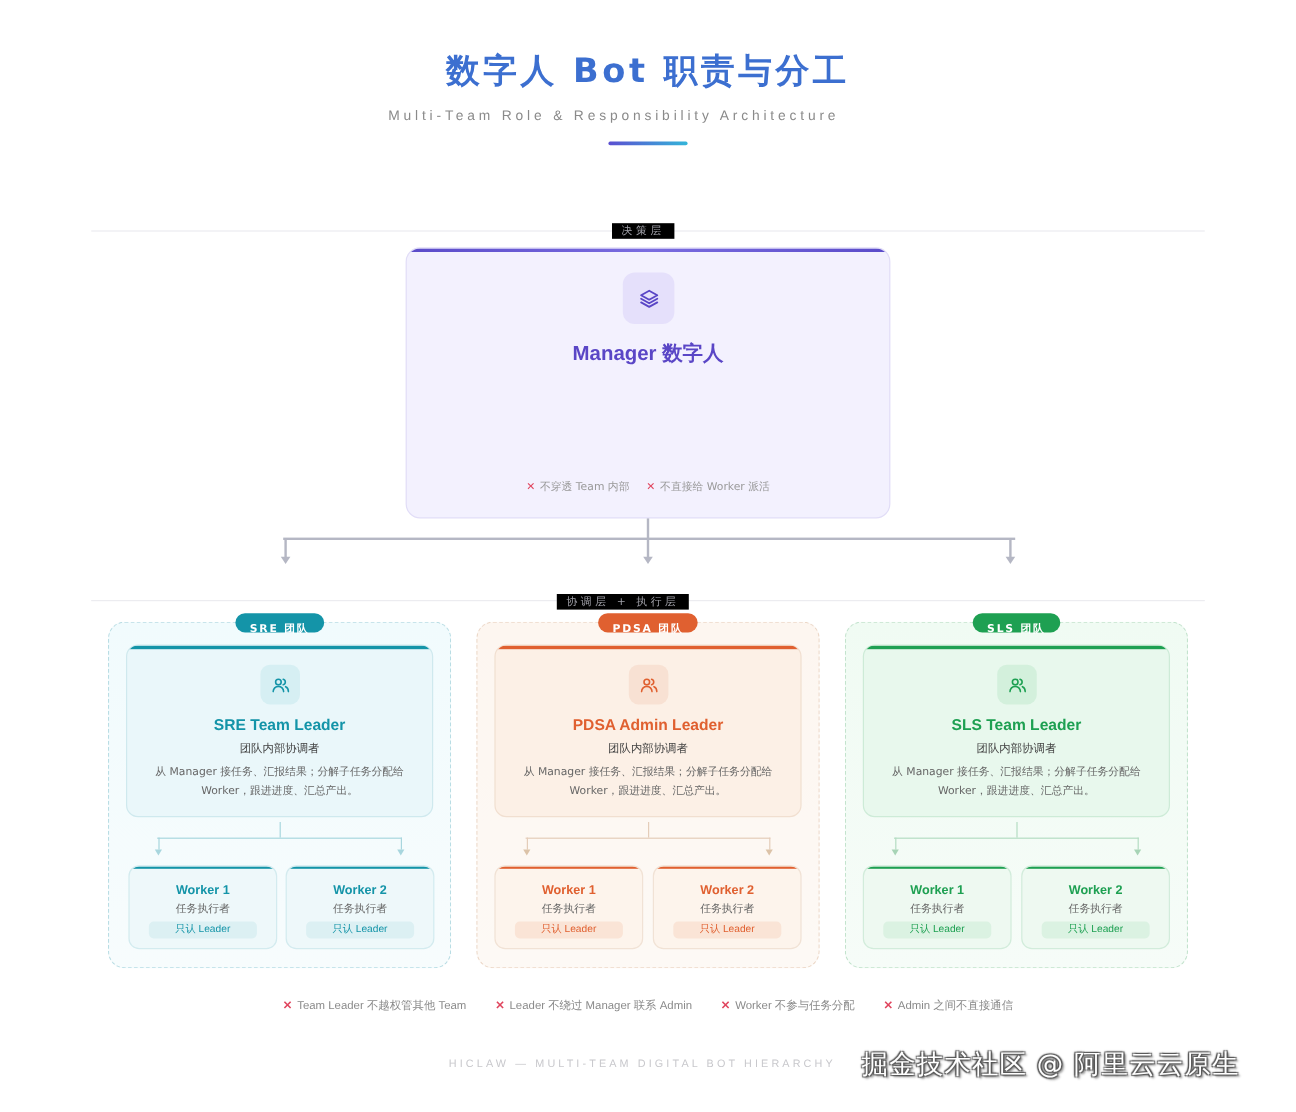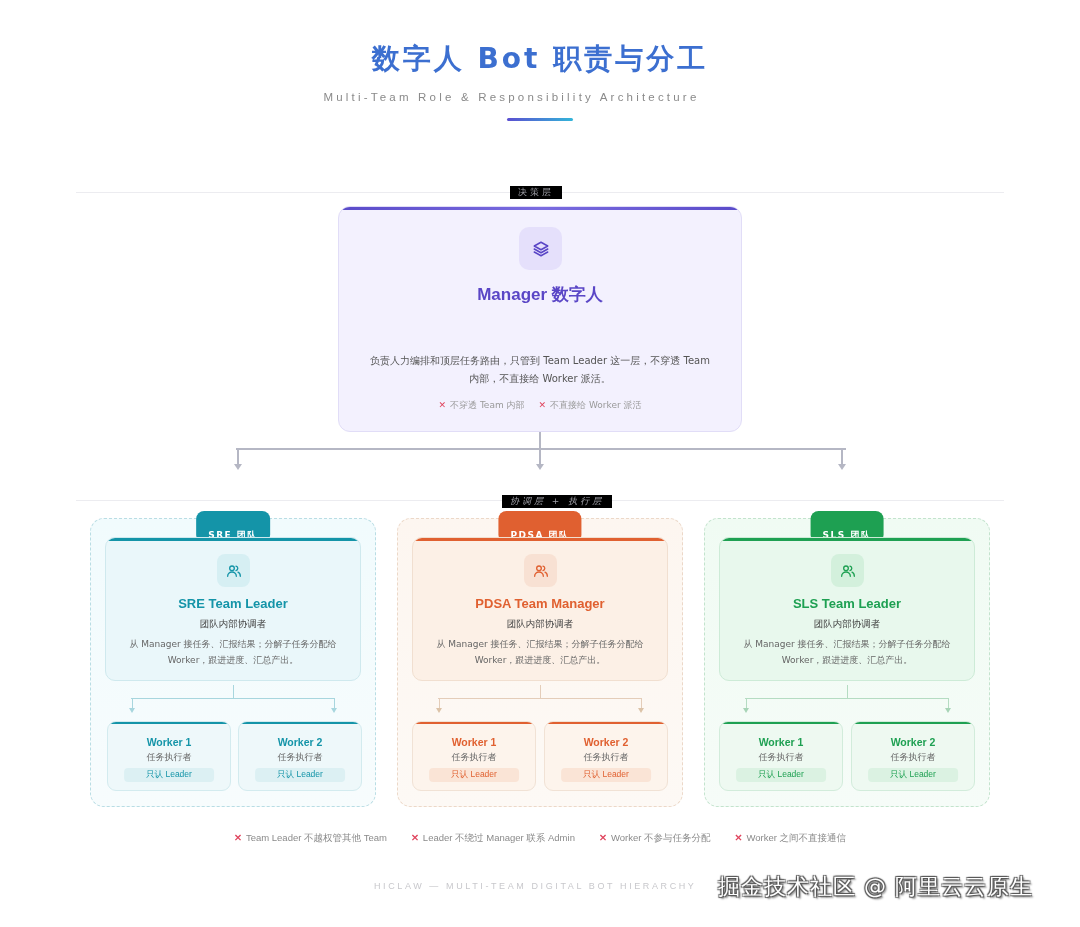--- a/index.html
+++ b/index.html
@@ -29,21 +29,21 @@
   .mgr-desc { position: absolute; left: 30px; right: 30px; top: 145px; font-size: 10px; line-height: 18px; color: #555; }
   .mgr-rules { position: absolute; left: 0; right: 0; top: 192px; font-size: 9px; color: #999; display: flex; justify-content: center; gap: 14px; }
   .x { color: #e0455e; font-weight: bold; margin-right: 4px; }
 
   
   .conn { position: absolute; background: #b5b7c4; }
   .arrow { position: absolute; width: 0; height: 0; border-left: 4px solid transparent; border-right: 4px solid transparent; border-top: 6px solid #b5b7c4; }
 
   
   .team { position: absolute; top: 518px; width: 286px; height: 289px; border-radius: 14px; border: 1px dashed; }
-  .team-badge { position: absolute; top: -8px; left: 50%; transform: translateX(-50%); height: 16px; padding: 16px 12px; border-radius: 8px;
+  .team-badge { position: absolute; top: -8px; left: 50%; transform: translateX(-50%); height: 16px; padding: 6px 12px; border-radius: 8px;
     color: #fff; font-size: 9px; font-weight: bold; letter-spacing: 1.5px; line-height: 16px; white-space: nowrap; }
   .leader { position: absolute; left: 14px; top: 18px; width: 256px; height: 144px; border-radius: 10px; overflow: hidden; text-align: center; border: 1px solid; }
   .leader-top { position: absolute; left: 0; right: 0; top: 0; height: 3px; }
   .leader-icon { position: absolute; left: 111px; top: 16px; width: 33px; height: 33px; border-radius: 8px; display: flex; align-items: center; justify-content: center; }
   .leader-title { position: absolute; left: 0; right: 0; top: 58px; font-family: "Liberation Sans", sans-serif; font-size: 13px; font-weight: bold; }
   .leader-sub { position: absolute; left: 0; right: 0; top: 80px; font-size: 9.5px; color: #444; }
   .leader-desc { position: absolute; left: 10px; right: 10px; top: 98px; font-size: 9px; line-height: 16px; color: #666; }
 
   .tconn { position: absolute; }
   .tarrow { position: absolute; width: 0; height: 0; border-left: 3px solid transparent; border-right: 3px solid transparent; border-top: 5px solid; }
@@ -71,38 +71,37 @@
 <div class="mgr">
   <div class="mgr-top"></div>
   <div class="mgr-icon">
     <svg width="18" height="18" viewBox="0 0 24 24" fill="none" stroke="#5a46c6" stroke-width="2" stroke-linejoin="round" stroke-linecap="round">
       <path d="M12 3 L21 8 L12 13 L3 8 Z"></path>
       <path d="M3 12 L12 17 L21 12"></path>
       <path d="M3 16 L12 21 L21 16"></path>
     </svg>
   </div>
   <div class="mgr-title">Manager 数字人</div>
-  <div class="mgr-desc">负责人力编排和顶层任务路由，只管到 Team Leader 这一层，不穿透 Team 内部，不直接给 Worker 派活。</div>
   <div class="mgr-rules">
     <span><span class="x">✕</span><span>不穿透 Team 内部</span></span>
     <span><span class="x">✕</span><span>不直接给 Worker 派活</span></span>
   </div>
 </div>
 
 <div class="conn" style="left:539px; top:432px; width:2px; height:17px;"></div>
 <div class="conn" style="left:236px; top:448px; width:610px; height:2px;"></div>
 <div class="conn" style="left:237px; top:449px; width:2px; height:16px;"></div>
 <div class="conn" style="left:539px; top:449px; width:2px; height:16px;"></div>
 <div class="conn" style="left:841px; top:449px; width:2px; height:16px;"></div>
 <div class="arrow" style="left:234px; top:464px;"></div>
 <div class="arrow" style="left:536px; top:464px;"></div>
 <div class="arrow" style="left:838px; top:464px;"></div>
 
 <div class="layer-line" style="left:76px; top:500px; width:928px;"></div>
-<div class="layer-label" style="left:502px; top:495px;font-style:italic;">协调层 + 执行层</div>
+<div class="layer-label" style="left:464px; top:495px;">协调层 + 执行层</div>
 
 <div class="team" style="left:90px; border-color:#b9dde4; background:linear-gradient(180deg,#f1fbfd,#f7fcfd);">
   <div class="team-badge" style="background:#1494a8;">SRE 团队</div>
   <div class="leader" style="background:#eaf7fa; border-color:#cfe9ee;padding-left:36px;">
     <div class="leader-top" style="background:#1494a8;"></div>
     <div class="leader-icon" style="background:#d6eff3;">
       <svg width="16" height="16" viewBox="0 0 24 24" fill="none" stroke="#1494a8" stroke-width="2" stroke-linecap="round">
           <circle cx="9" cy="8" r="3.5"></circle>
           <path d="M2.5 20c0-3.6 2.9-6.5 6.5-6.5s6.5 2.9 6.5 6.5"></path>
           <path d="M15 4.6a3.5 3.5 0 0 1 0 6.8"></path>
@@ -138,21 +137,21 @@
   <div class="leader" style="background:#fcf0e6; border-color:#f1dfd0;">
     <div class="leader-top" style="background:#e06030;"></div>
     <div class="leader-icon" style="background:#f8e1d3;">
       <svg width="16" height="16" viewBox="0 0 24 24" fill="none" stroke="#e06030" stroke-width="2" stroke-linecap="round">
           <circle cx="9" cy="8" r="3.5"></circle>
           <path d="M2.5 20c0-3.6 2.9-6.5 6.5-6.5s6.5 2.9 6.5 6.5"></path>
           <path d="M15 4.6a3.5 3.5 0 0 1 0 6.8"></path>
           <path d="M18 13.8c2.1.8 3.5 3.2 3.5 6.2"></path>
         </svg>
     </div>
-    <div class="leader-title" style="color:#e06030;">PDSA Team Manager</div>
+    <div class="leader-title" style="color:#e06030;">PDSA Admin Leader</div>
     <div class="leader-sub">团队内部协调者</div>
     <div class="leader-desc">从 Manager 接任务、汇报结果；分解子任务分配给 Worker，跟进进度、汇总产出。</div>
   </div>
   <div class="tconn" style="left:142px; top:166px; width:1px; height:13px; background:#e4cdb9;"></div>
   <div class="tconn" style="left:40px; top:179px; width:204px; height:1px; background:#e4cdb9;"></div>
   <div class="tconn" style="left:41px; top:179px; width:1px; height:10px; background:#e4cdb9;"></div>
   <div class="tconn" style="left:243px; top:179px; width:1px; height:10px; background:#e4cdb9;"></div>
   <div class="tarrow" style="left:38px; top:189px; border-top-color:#dcc3a8;"></div>
   <div class="tarrow" style="left:240px; top:189px; border-top-color:#dcc3a8;"></div>
   <div class="worker" style="left:14px; background:#fdf4ec; border-color:#f1e2d5;">
@@ -202,17 +201,17 @@
     <div class="worker-title" style="color:#1ea052;">Worker 2</div>
     <div class="worker-sub">任务执行者</div>
     <div class="worker-tag" style="color:#1ea052; background:#dbf2e2;">只认 Leader</div>
   </div>
 </div>
 
 <div class="rules">
   <span><span class="x">✕</span><span>Team Leader 不越权管其他 Team</span></span>
   <span><span class="x">✕</span><span>Leader 不绕过 Manager 联系 Admin</span></span>
   <span><span class="x">✕</span><span>Worker 不参与任务分配</span></span>
-  <span><span class="x">✕</span><span>Worker 之间不直接通信</span></span>
+  <span><span class="x">✕</span><span>Admin 之间不直接通信</span></span>
 </div>
 
 <div class="footer">HICLAW — MULTI-TEAM DIGITAL BOT HIERARCHY</div>
 <div class="watermark">掘金技术社区 @ 阿里云云原生</div>
 
 </body></html>

